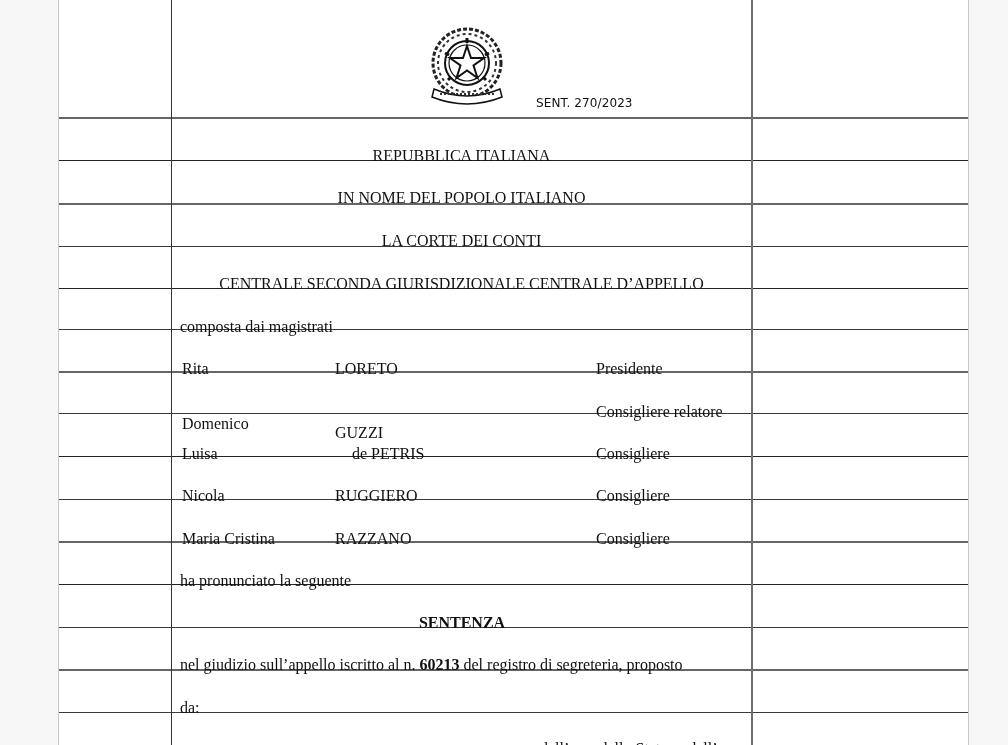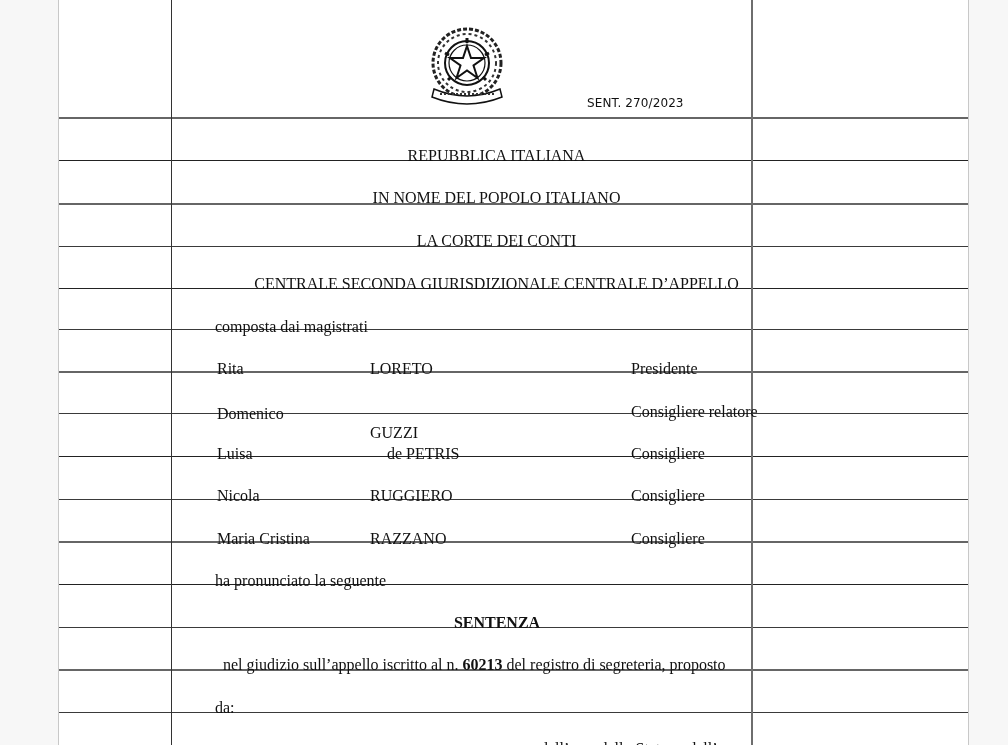--- a/index.html
+++ b/index.html
@@ -14,25 +14,25 @@
     background:#ffffff;
     border-left:1px solid #c8c8c8; border-right:1px solid #c8c8c8;
     box-sizing:border-box;
   }
   .vline { position:absolute; top:0; height:745px; width:1px; }
   .vline.left { left:171px; background:#333; }
   .vline.right { left:751px; width:2px; background:#6e6e6e; }
   .hline { position:absolute; left:59px; width:909px; height:1px; background:#222; }
   .hline.gray { background:#666; height:2px; }
   .hline.mid { background:#3a3a3a; }
-  .txt { position:absolute; font-size:16px; line-height:18px; white-space:nowrap;margin-left:35px; }
+  .txt { position:absolute; font-size:16px; line-height:18px; white-space:nowrap; }
   .center { left:172px; width:579px; text-align:center; }
   .bold { font-weight:bold; }
   .sent {
-    position:absolute; left:587px; top:96px;
+    position:absolute; left:536px; top:96px;
     font-family:"DejaVu Sans", "Liberation Sans", sans-serif;
     font-size:12px; color:#111; letter-spacing:0.1px;
   }
   .emblem { position:absolute; left:428px; top:23px; width:78px; height:84px; }
   .clip-line {
     position:absolute; left:540px; top:740px; width:210px; height:5px; overflow:hidden;
   }
   .clip-line span { display:block; font-size:16px; line-height:18px; margin-top:0; color:#111; }
 </style>
 </head>
@@ -91,21 +91,21 @@
 
 <div class="txt" style="left:180px; top:318px">composta dai magistrati</div>
 
 <div>
   <div>
     <div class="txt" style="left:182px; top:360px">Rita</div>
     <div class="txt" style="left:335px; top:360px">LORETO</div>
     <div class="txt" style="left:596px; top:360px">Presidente</div>
   </div>
   <div>
-    <div class="txt" style="left:182px; top:405px">Domenico</div>
+    <div class="txt" style="left:182px; top:415px">Domenico</div>
     <div class="txt" style="left:335px; top:424px">GUZZI</div>
     <div class="txt" style="left:596px; top:403px">Consigliere relatore</div>
   </div>
   <div>
     <div class="txt" style="left:182px; top:445px">Luisa</div>
     <div class="txt" style="left:352px; top:445px">de PETRIS</div>
     <div class="txt" style="left:596px; top:445px">Consigliere</div>
   </div>
   <div>
     <div class="txt" style="left:182px; top:487px">Nicola</div>
@@ -116,20 +116,20 @@
     <div class="txt" style="left:182px; top:530px">Maria Cristina</div>
     <div class="txt" style="left:335px; top:530px">RAZZANO</div>
     <div class="txt" style="left:596px; top:530px">Consigliere</div>
   </div>
 </div>
 
 <div class="txt" style="left:180px; top:572px">ha pronunciato la seguente</div>
 
 <div class="txt center bold" style="top:614px; left:172px; width:580px">SENTENZA</div>
 
-<div class="txt" style="left:188px; top:656px">
+<div class="txt" style="left:180px; top:656px">
   <span>nel giudizio sull’appello iscritto al n. </span><b>60213</b><span> del registro di segreteria, proposto</span>
 </div>
 <div class="txt" style="left:180px; top:699px">da:</div>
 
 <div class="clip-line">
   <span>dall’avv. dello Stato ... dell’</span>
 </div>
 
 </body></html>

